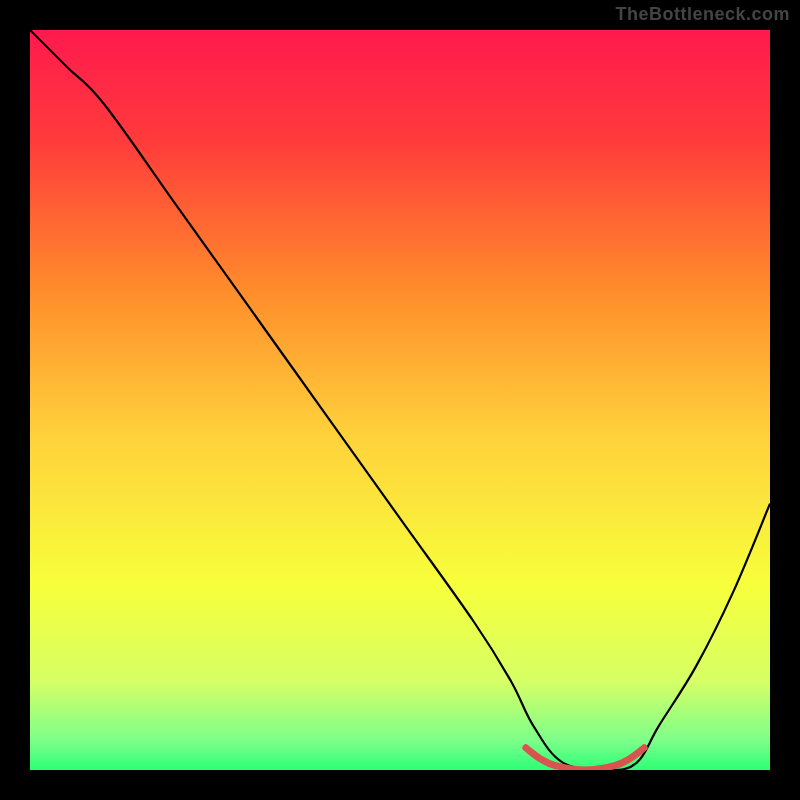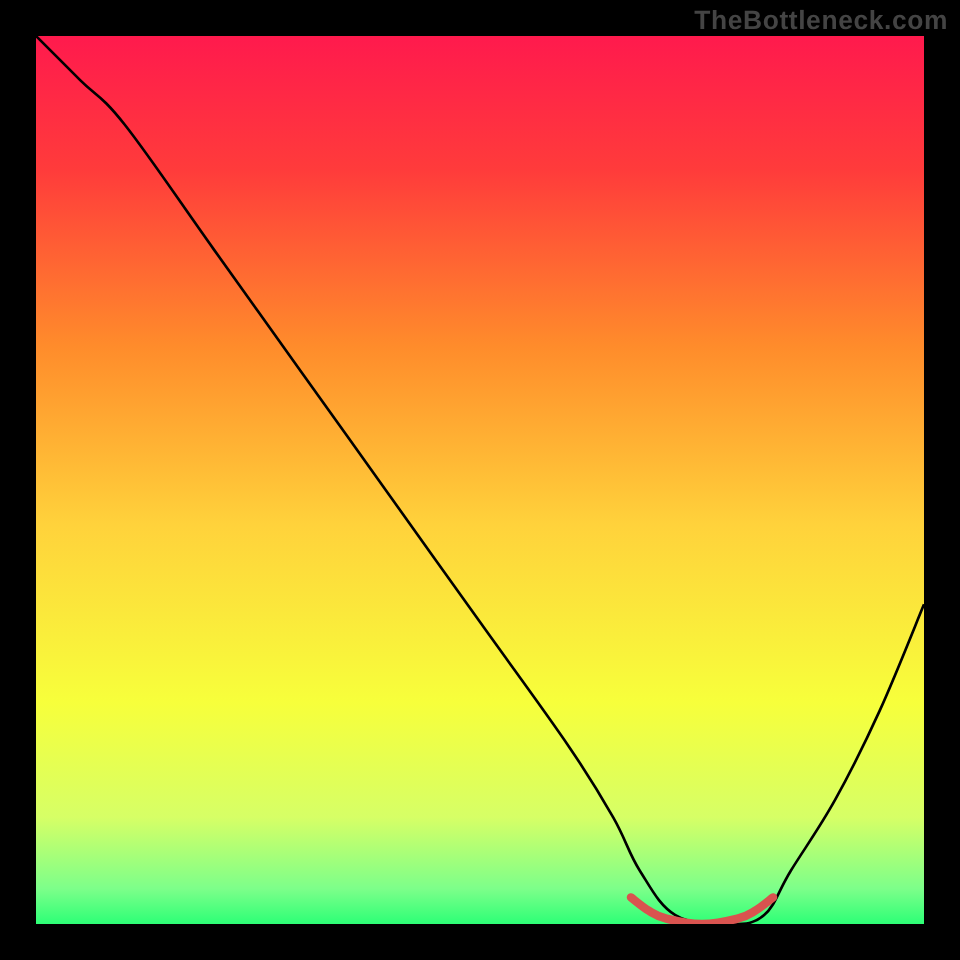--- a/index.html
+++ b/index.html
@@ -15,21 +15,21 @@
     position: relative;
     width: 800px;
     height: 800px;
     background: #000;
   }
   .watermark {
     position: absolute;
     top: 4px;
     right: 10px;
     color: #444;
-    font-size: 22px;
+    font-size: 18px;
     font-weight: bold;
     letter-spacing: 0.5px;
     z-index: 10;
   }
   .plot {
     position: absolute;
     left: 30px;
     top: 30px;
     width: 740px;
     height: 740px;

